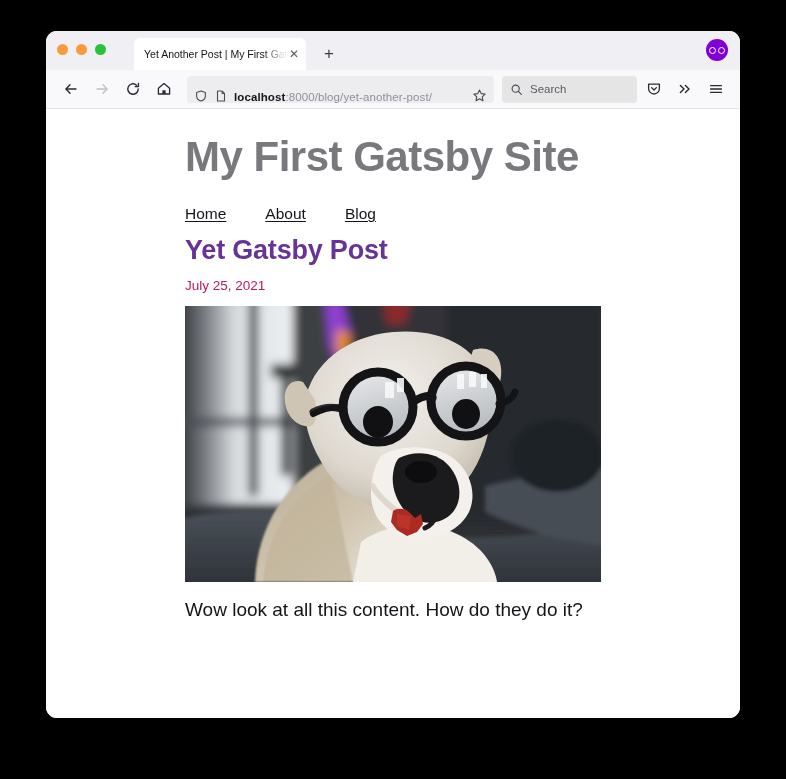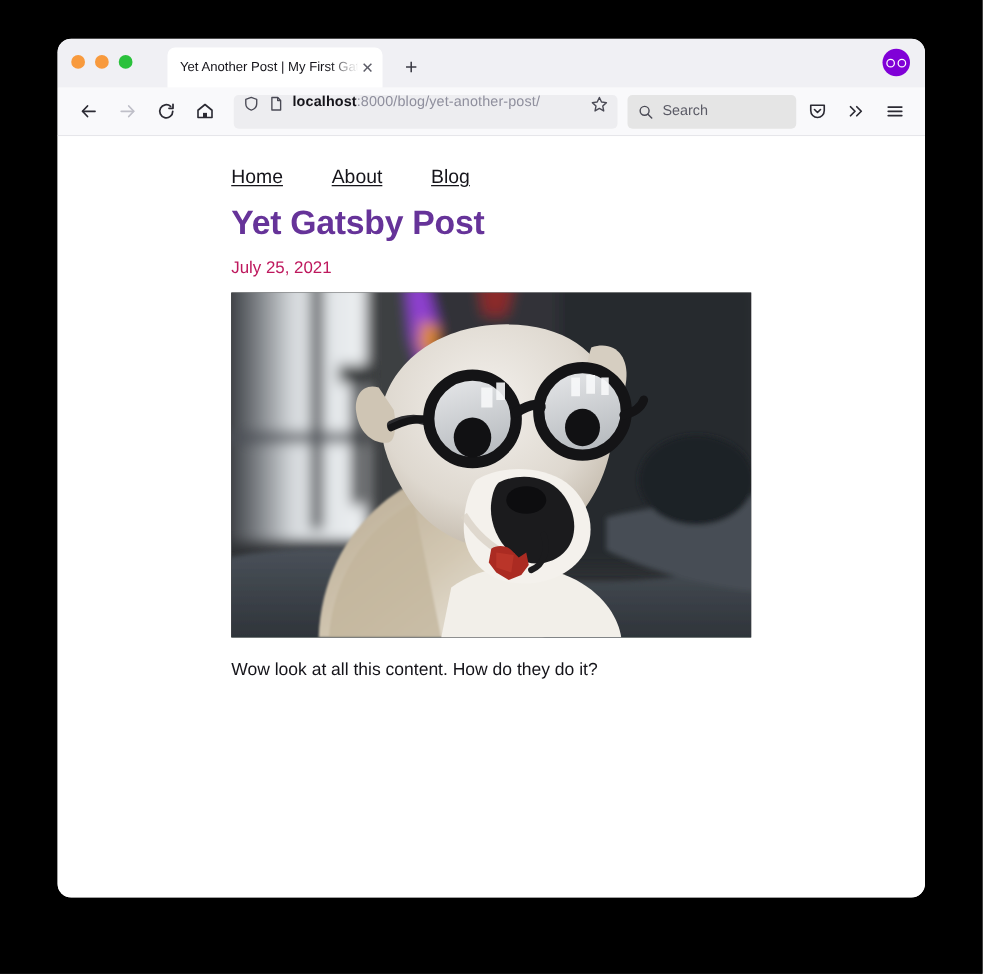--- a/index.html
+++ b/index.html
@@ -119,21 +119,21 @@
   }
   .nav-btn.disabled { color: #bfbfc8; }
 
   #url-bar {
     flex: 1 1 auto;
     height: 27px;
     margin: 0 6px 0 7px;
     background: #ededf0;
     border-radius: 4px;
     display: flex;
-    align-items: flex-start;
+    align-items: flex-end;
     padding: 0 7px;
     gap: 6px;
     min-width: 0;
   }
   #url-text {
     flex: 1 1 auto;
     font-size: 11.5px;
     color: #8f8f9d;
     white-space: nowrap;
     overflow: hidden;
@@ -199,21 +199,21 @@
   #post-image {
     width: 416px;
     height: 276px;
     display: block;
     position: relative;
     overflow: hidden;
     background: #2e3033;
     margin-bottom: 17px;
   }
 
-  #post-body { font-size: 14px; color: #15141a; }
+  #post-body { font-size: 19px; color: #15141a; }
 </style>
 </head>
 <body>
 
 <div id="browser-window">
 
   <div id="tab-strip">
 
     <div id="traffic-lights">
       <span class="tl-dot" style="background:#f89a3d"></span>
@@ -314,20 +314,21 @@
         <path d="M2.6 4.6 H13.4"></path>
           <path d="M2.6 8 H13.4"></path>
           <path d="M2.6 11.4 H13.4"></path>
       </svg>
     </div>
   </div>
 
   <div id="page-content">
     <div id="page-inner">
 
+      <h1 id="site-title">My First Gatsby Site</h1>
 
       <nav id="site-nav">
         <a class="nav-link" href="#">Home</a>
         <a class="nav-link" href="#">About</a>
         <a class="nav-link" href="#">Blog</a>
       </nav>
 
       <h2 id="post-title">Yet Gatsby Post</h2>
 
       <div id="post-date">July 25, 2021</div>

